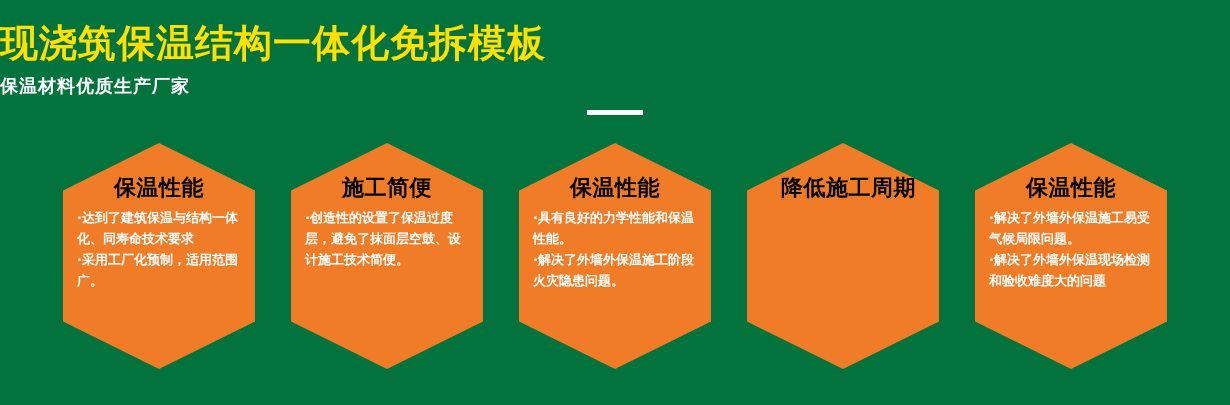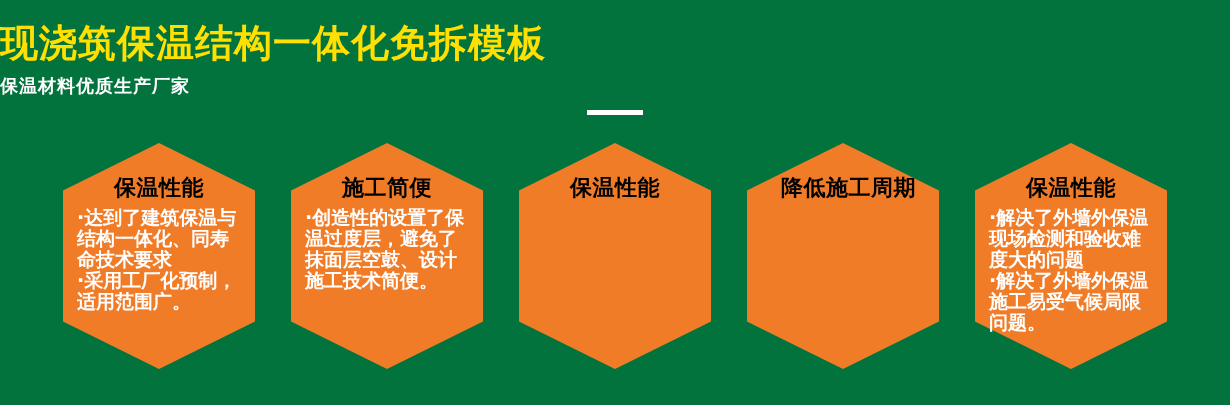--- a/index.html
+++ b/index.html
@@ -102,21 +102,21 @@
     letter-spacing: 0.5px;
   }
 
   .hex-bullets {
     margin-top: 6px;
     text-align: left;
     padding-left: 2px;
   }
 
   .hex-bullet {
-    font-size: 19px;
+    font-size: 13px;
     line-height: 21px;
     font-weight: bold;
     color: #ffffff;
     text-indent: 0;
   }
 
   
   .hex-card.c1 .hex-inner { padding-top: 32px; }
   .hex-card.c2 .hex-inner { padding-top: 32px; }
   .hex-card.c3 .hex-inner { padding-top: 32px; }
@@ -154,34 +154,38 @@
       <div class="hex-bullets">
         <div class="hex-bullet">·创造性的设置了保温过度层，避免了抹面层空鼓、设计施工技术简便。</div>
       </div>
     </div>
   </div>
 
   <div class="hex-card c3">
     <div class="hex-shape"></div>
     <div class="hex-inner">
       <div class="hex-heading">保温性能</div>
+      <div class="hex-bullets">
+        <div class="hex-bullet">·具有良好的力学性能和保温性能。</div>
+        <div class="hex-bullet">·解决了外墙外保温施工阶段火灾隐患问题。</div>
+      </div>
     </div>
   </div>
 
   <div class="hex-card c4">
     <div class="hex-shape"></div>
     <div class="hex-inner">
       <div class="hex-heading">降低施工周期</div>
     </div>
   </div>
 
   <div class="hex-card c5">
     <div class="hex-shape"></div>
     <div class="hex-inner">
       <div class="hex-heading">保温性能</div>
       <div class="hex-bullets">
+        <div class="hex-bullet">·解决了外墙外保温施工易受气候局限问题。</div>
         <div class="hex-bullet">·解决了外墙外保温现场检测和验收难度大的问题</div>
-        <div class="hex-bullet">·解决了外墙外保温施工易受气候局限问题。</div>
       </div>
     </div>
   </div>
 
 </div>
 
 </body></html>

